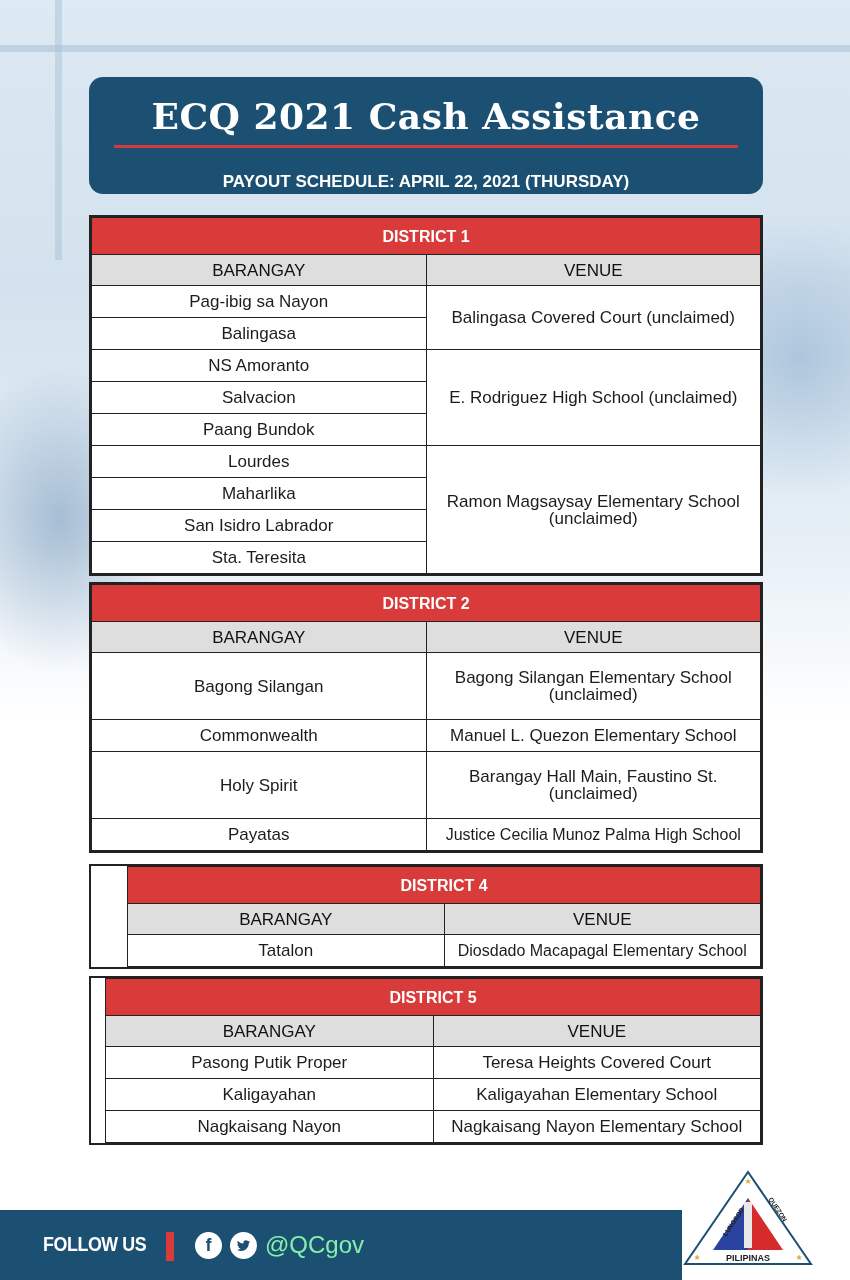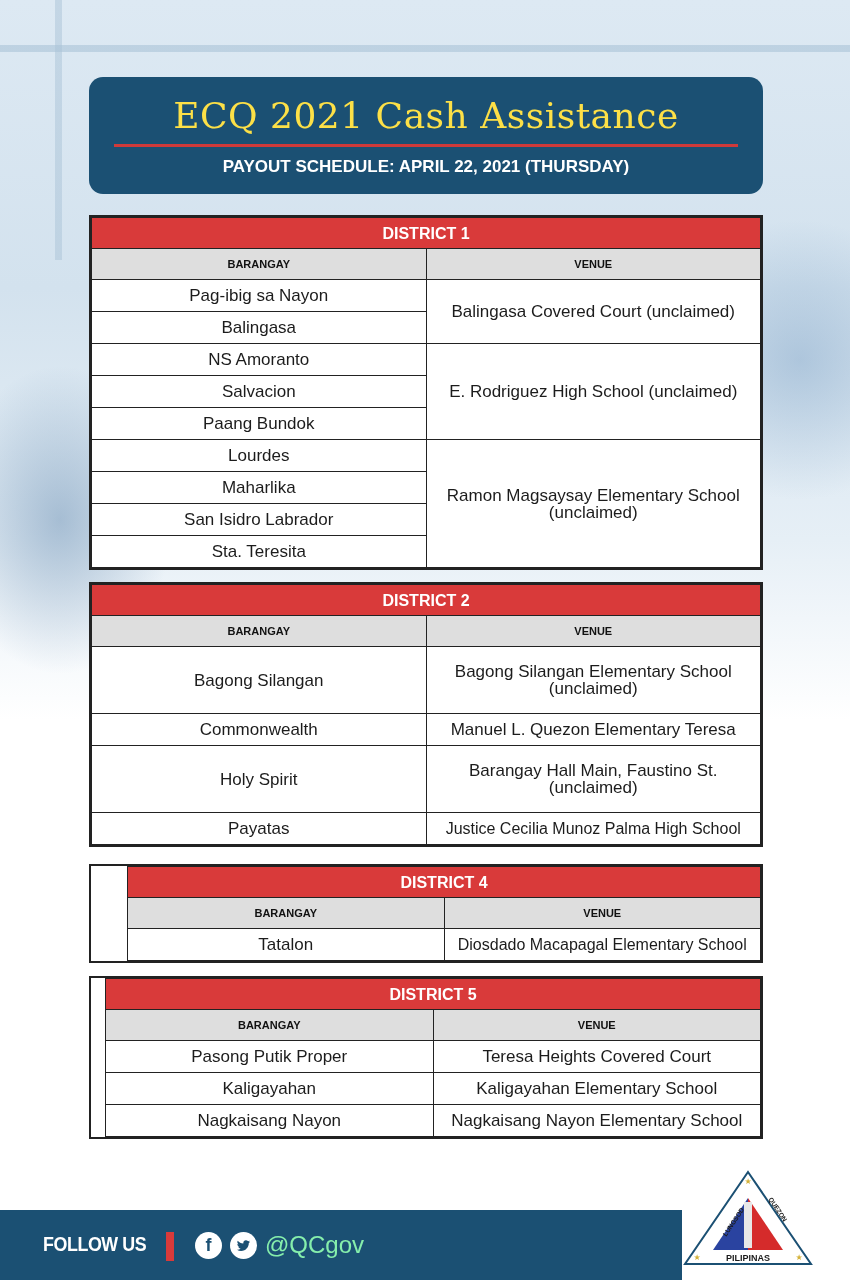--- a/index.html
+++ b/index.html
@@ -24,51 +24,51 @@
       linear-gradient(90deg, transparent 55px, rgba(170,195,215,0.5) 55px, rgba(170,195,215,0.5) 62px, transparent 62px);
   }
   .title-box {
     position: absolute; left: 89px; top: 77px; width: 674px; height: 117px;
     background: #1b5073;
     border-radius: 14px;
     text-align: center;
   }
   .title {
     font-family: "DejaVu Serif", serif;
-    font-weight: normal;
-    color: #fde047;
+    font-weight: bold;
+    color: #ffffff;
     font-size: 36px;
     margin-top: 18px;
     letter-spacing: 0.5px;
   }
   .title-rule {
     width: 624px; height: 3px; background: #d03a3a;
     margin: 8px auto 0 auto;
   }
   .subtitle {
-    color: #ffffff; font-weight: bold; font-size: 17px; margin-top: 10px;
+    color: #ffffff; font-weight: bold; font-size: 17px; margin-top: 24px;
   }
   .district {
     position: absolute; left: 89px; width: 674px;
     border: 2px solid #222;
     background: #fff;
   }
   .district table { width: 100%; border-collapse: collapse; table-layout: fixed; }
   .district td, .district th {
     border: 1.5px solid #222;
     text-align: center; vertical-align: middle;
     font-size: 17px; color: #1c1c1c;
     line-height: 17px;
   }
   .district .col-b { width: 267px; }
   .dist-head th {
-    background: #d93a3a; color: #fff; font-weight: bold; font-size: 16px; height: 31px;
+    background: #d93a3a; color: #fff; font-weight: bold; font-size: 16px; height: 37px;
   }
   .col-head th {
-    background: #dedede; color: #111; font-weight: bold; font-size: 11px; height: 31px;
+    background: #dedede; color: #111; font-weight: normal; font-size: 17px; height: 31px;
   }
   tr.r { height: 32px; }
   tr.r2 { height: 52px; }
   .footer {
     position: absolute; left: 0; top: 1210px; width: 682px; height: 70px;
     background: #1b5073;
   }
   .follow {
     position: absolute; left: 43px; top: 22px;
     color: #fff; font-weight: bold; font-size: 21px;
@@ -154,21 +154,21 @@
     <tr class="col-head">
       <th class="col-b">BARANGAY</th>
       <th>VENUE</th>
     </tr>
     <tr class="r2">
       <td>Bagong Silangan</td>
       <td style="padding:16px 22px;margin-top:20px;">Bagong Silangan Elementary School (unclaimed)</td>
     </tr>
     <tr class="r">
       <td>Commonwealth</td>
-      <td>Manuel L. Quezon Elementary Teresa</td>
+      <td>Manuel L. Quezon Elementary School</td>
     </tr>
     <tr class="r2">
       <td>Holy Spirit</td>
       <td style="padding:16px 40px;">Barangay Hall Main, Faustino St. (unclaimed)</td>
     </tr>
     <tr class="r">
       <td>Payatas</td>
       <td style="font-size:16px;">Justice Cecilia Munoz Palma High School</td>
     </tr>
   </tbody>

